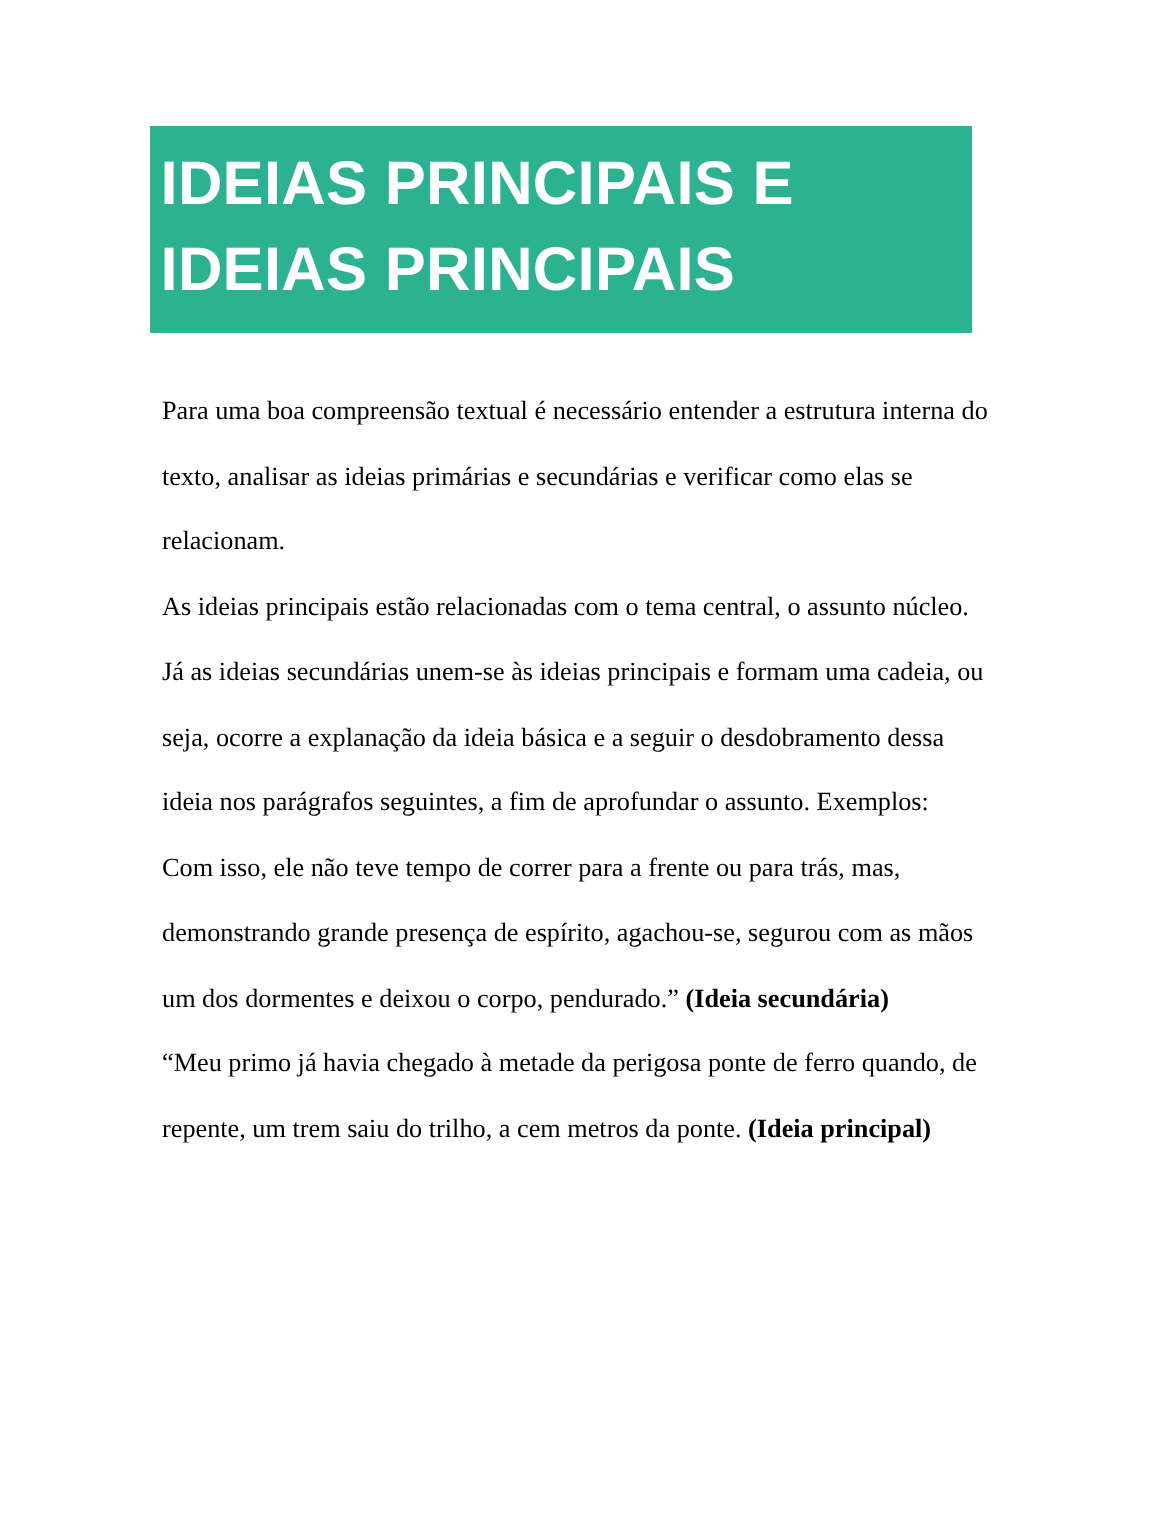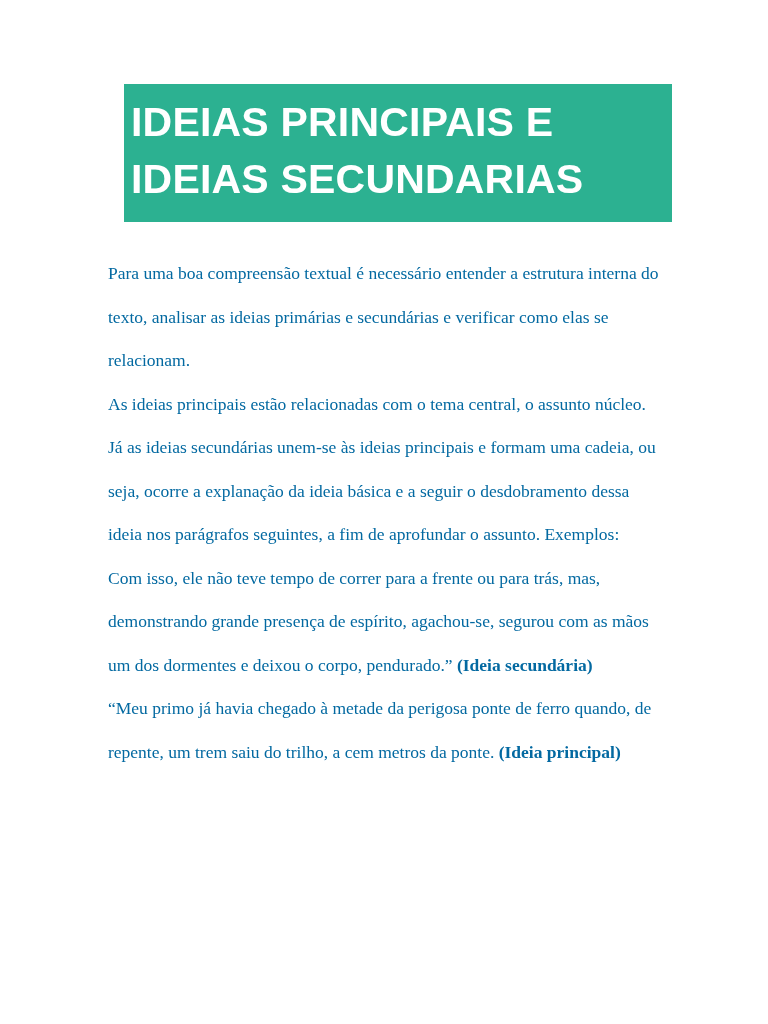--- a/index.html
+++ b/index.html
@@ -16,21 +16,21 @@
   }
   .page {
     position: relative;
     width: 768px;
     height: 1024px;
     background: #ffffff;
     box-sizing: border-box;
   }
   .title-block {
     position: absolute;
-    left: 124px;
+    left: 100px;
     top: 84px;
     width: 548px;
     background: #2CB191;
     padding: 10px 0 14px 0;
     box-sizing: border-box;
   }
   .title-line {
     font-family: "Liberation Sans", sans-serif;
     font-weight: bold;
     font-size: 41px;
@@ -44,35 +44,35 @@
     position: absolute;
     left: 108px;
     top: 252px;
     width: 552px;
   }
   p.para {
     margin: 0;
     font-family: "Liberation Serif", serif;
     font-size: 17.5px;
     line-height: 43.5px;
-    color: #0369a1;
+    color: #000000;
     text-align: left;
   }
   p.para b {
     font-weight: bold;
   }
 </style>
 </head>
 <body>
 
 <div class="page">
 
   <div class="title-block">
     <div class="title-line">IDEIAS PRINCIPAIS E</div>
-    <div class="title-line">IDEIAS SECUNDARIAS</div>
+    <div class="title-line">IDEIAS PRINCIPAIS</div>
   </div>
 
   <div class="body-area">
     <p class="para"><span>Para uma boa compreensão textual é necessário entender a estrutura interna do texto, analisar as ideias primárias e secundárias e verificar como elas se relacionam.</span></p>
     <p class="para"><span>As ideias principais estão relacionadas com o tema central, o assunto núcleo. Já as ideias secundárias unem-se às ideias principais e formam uma cadeia, ou seja, ocorre a explanação da ideia básica e a seguir o desdobramento dessa ideia nos parágrafos seguintes, a fim de aprofundar o assunto. Exemplos:</span></p>
     <p class="para"><span>Com isso, ele não teve tempo de correr para a frente ou para trás, mas, demonstrando grande presença de espírito, agachou-se, segurou com as mãos um dos dormentes e deixou o corpo, pendurado.” </span><b>(Ideia secundária)</b></p>
     <p class="para"><span>“Meu primo já havia chegado à metade da perigosa ponte de ferro quando, de repente, um trem saiu do trilho, a cem metros da ponte. </span><b>(Ideia principal)</b></p>
   </div>
 
 </div>

